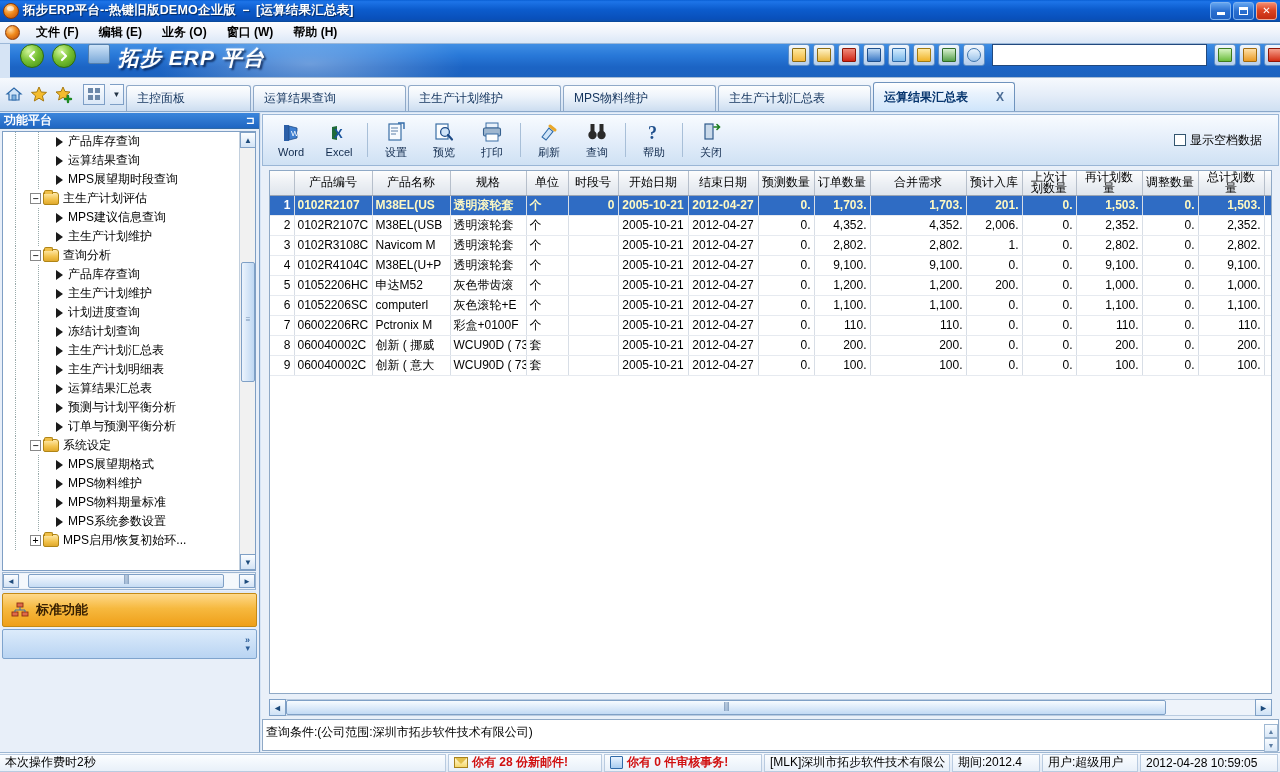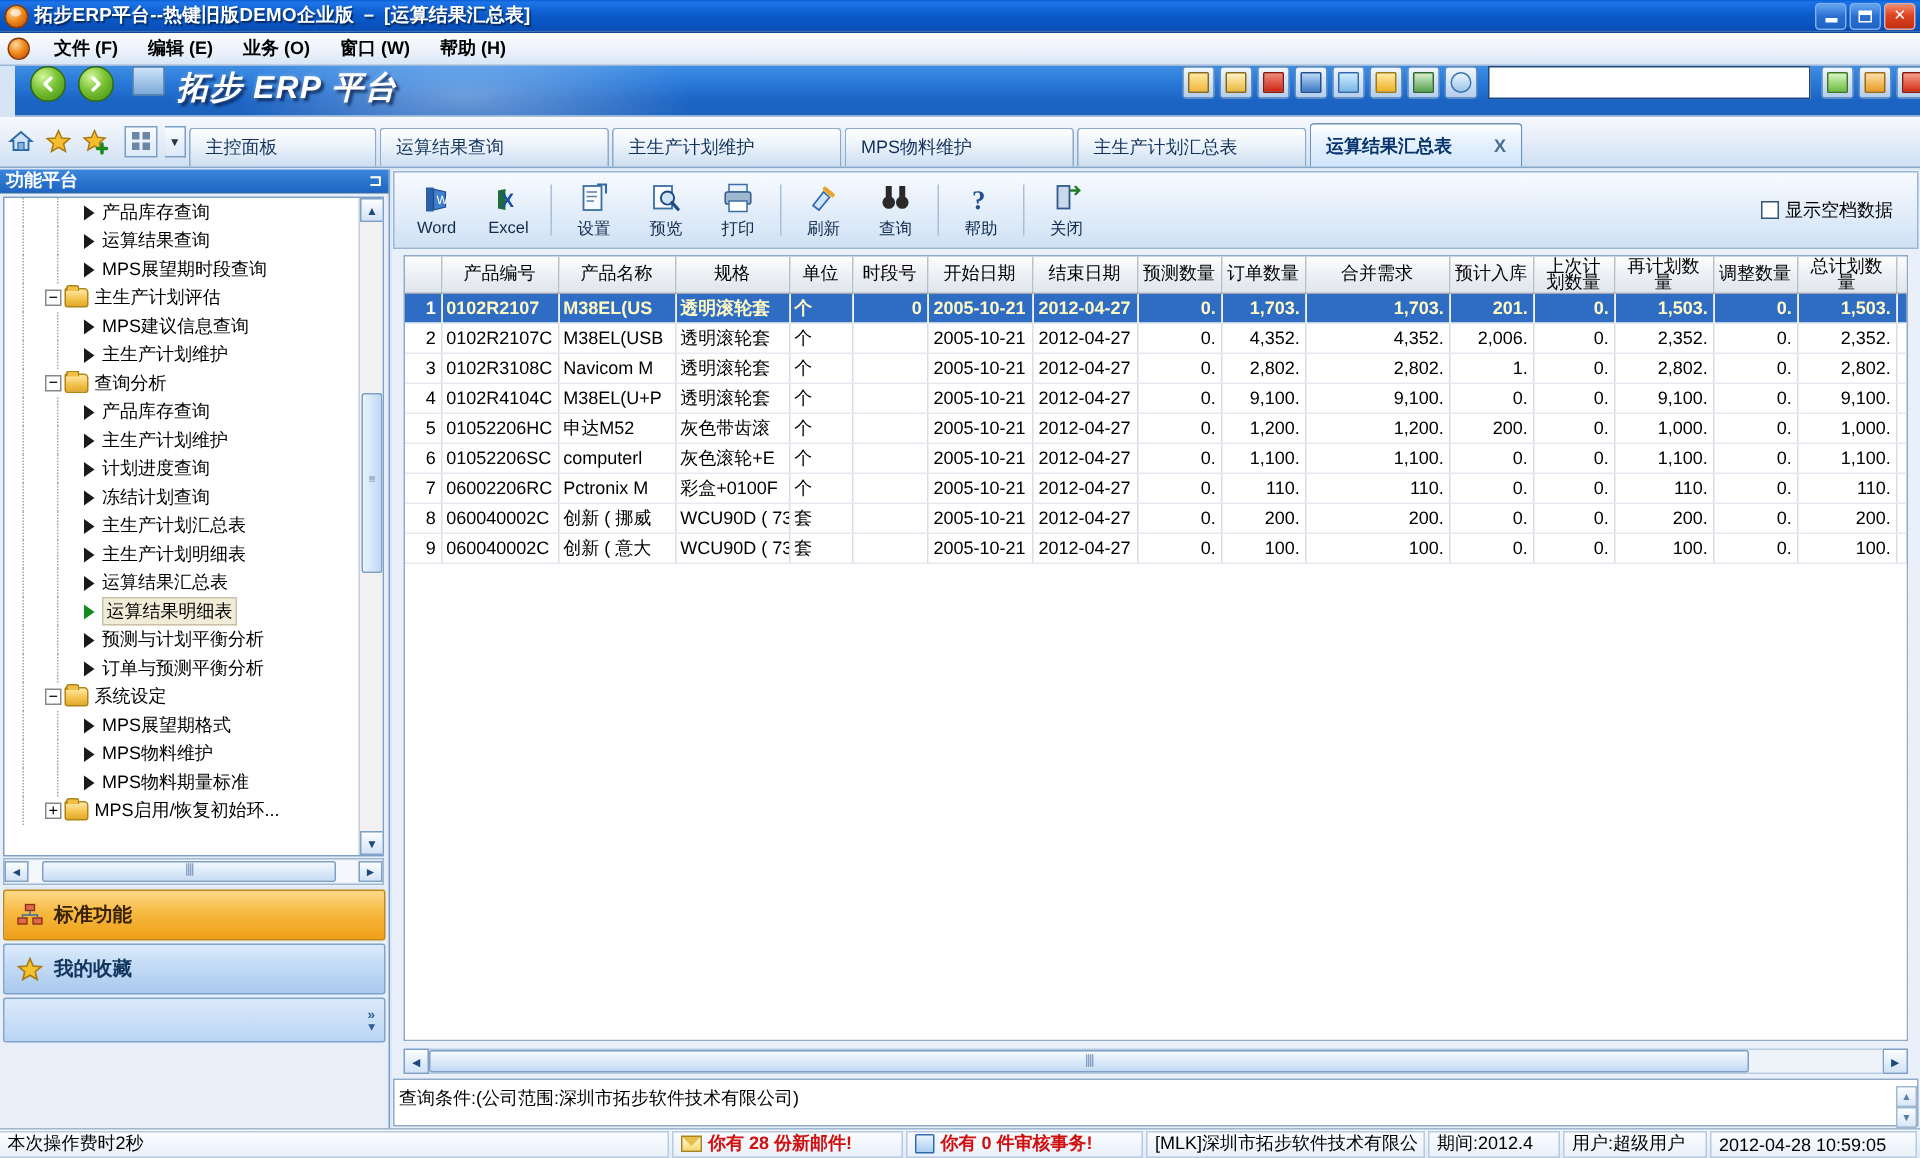--- a/index.html
+++ b/index.html
@@ -606,27 +606,20 @@
             <span class="bullet"></span>
             <span class="lbl">主生产计划明细表</span>
           </div>
           <div class="tnode">
             <span class="dotline" style="margin-left: 10px;"></span>
             <span class="dotline" style="margin-left: 22px;"></span>
             <span class="indent" style="width: 14px;"></span>
             <span class="bullet"></span>
             <span class="lbl">运算结果汇总表</span>
           </div>
-          <div class="tnode selected">
-            <span class="dotline" style="margin-left: 10px;"></span>
-            <span class="dotline" style="margin-left: 22px;"></span>
-            <span class="indent" style="width: 14px;"></span>
-            <span class="bullet green"></span>
-            <span class="lbl">运算结果明细表</span>
-          </div>
           <div class="tnode">
             <span class="dotline" style="margin-left: 10px;"></span>
             <span class="dotline" style="margin-left: 22px;"></span>
             <span class="indent" style="width: 14px;"></span>
             <span class="bullet"></span>
             <span class="lbl">预测与计划平衡分析</span>
           </div>
           <div class="tnode">
             <span class="dotline" style="margin-left: 10px;"></span>
             <span class="dotline" style="margin-left: 22px;"></span>
@@ -654,20 +647,27 @@
             <span class="indent" style="width: 14px;"></span>
             <span class="bullet"></span>
             <span class="lbl">MPS物料维护</span>
           </div>
           <div class="tnode">
             <span class="dotline" style="margin-left: 10px;"></span>
             <span class="dotline" style="margin-left: 22px;"></span>
             <span class="indent" style="width: 14px;"></span>
             <span class="bullet"></span>
             <span class="lbl">MPS物料期量标准</span>
+          </div>
+          <div class="tnode">
+            <span class="dotline" style="margin-left: 10px;"></span>
+            <span class="dotline" style="margin-left: 22px;"></span>
+            <span class="indent" style="width: 14px;"></span>
+            <span class="bullet"></span>
+            <span class="lbl">MPS系统参数设置</span>
           </div>
           <div class="tnode">
             <span class="dotline" style="margin-left: 10px;"></span>
             <span class="indent" style="width: 14px;"></span>
             <span class="expander">+</span>
             <span class="folder"></span>
             <span class="lbl">MPS启用/恢复初始环...</span>
           </div>
           <div class="tnode">
             <span class="indent" style="width: 14px;"></span>
@@ -698,28 +698,20 @@
       <div class="sidebtn active">
         <span class="ico">
           <svg width="18" height="16" viewBox="0 0 18 16">
               <rect x="6" y="1" width="6" height="4" fill="#e06a4a" stroke="#8e2f12" stroke-width=".9"></rect>
               <rect x="1" y="10" width="6" height="4" fill="#e06a4a" stroke="#8e2f12" stroke-width=".9"></rect>
               <rect x="11" y="10" width="6" height="4" fill="#e06a4a" stroke="#8e2f12" stroke-width=".9"></rect>
               <path d="M9 5 L9 8 M4 10 L4 8 L14 8 L14 10" stroke="#3a6ea5" stroke-width="1" fill="none"></path>
             </svg>
         </span>
         <span>标准功能</span>
-      </div>
-      <div class="sidebtn">
-        <span class="ico">
-          <svg width="18" height="16" viewBox="0 0 18 16">
-              <path d="M9 1 L11.2 6 L16.6 6.4 L12.5 9.8 L13.8 15 L9 12.2 L4.2 15 L5.5 9.8 L1.4 6.4 L6.8 6 Z" fill="#f4c02e" stroke="#a87a10" stroke-width="1.1"></path>
-            </svg>
-        </span>
-        <span>我的收藏</span>
       </div>
       <div class="sidebtn-more">
         <span>»</span>
         <span>▾</span>
       </div>
     </div>
 
     <div class="bottomtabs">
       <div class="btab on">
         <span class="bi">

